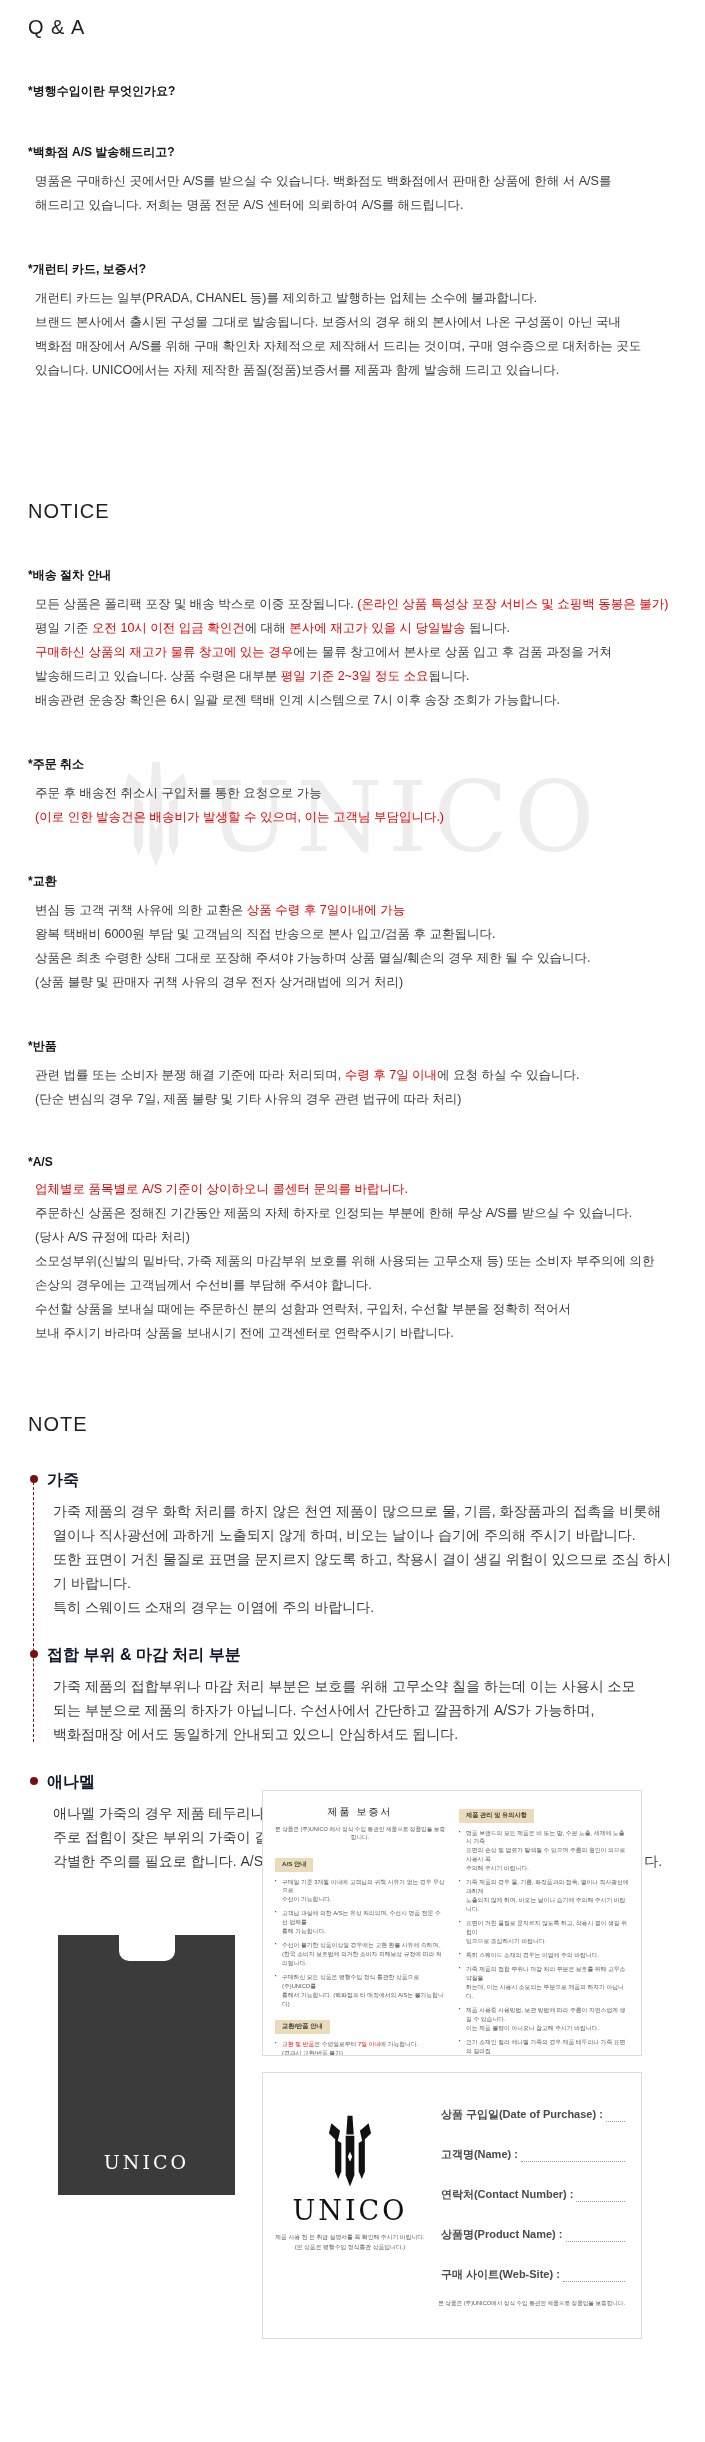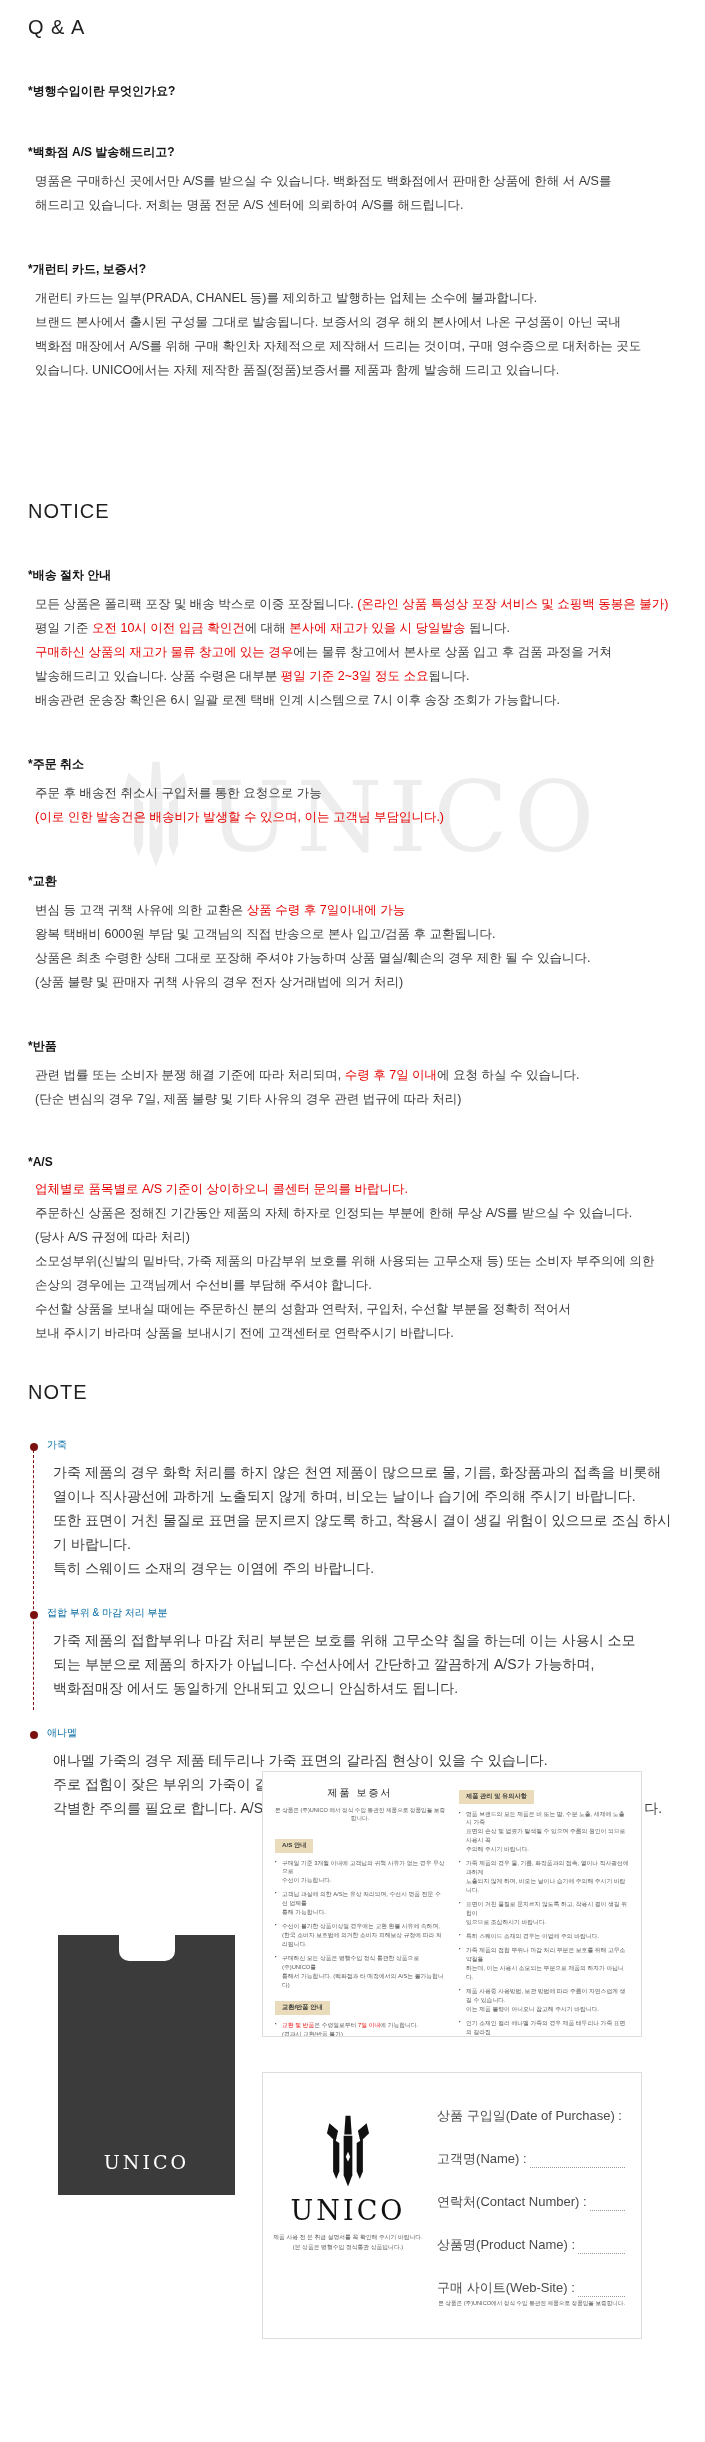--- a/index.html
+++ b/index.html
@@ -5,64 +5,64 @@
   html,body{margin:0;padding:0;background:#fff;}
   .page{position:relative;width:705px;height:2442px;background:#fff;overflow:hidden;
         font-family:"Liberation Sans",sans-serif;color:#3a3a3a;}
   .wrap{position:relative;z-index:1;padding:16px 26px 0 28px;}
   .sec-title{font-size:20px;color:#1f1f1f;letter-spacing:1px;font-weight:400;}
   .q-head{font-size:12px;font-weight:bold;color:#141414;margin-top:44px;}
   .para{font-size:12.5px;line-height:24px;color:#3a3a3a;margin:8px 0 0 7px;white-space:pre-line;}
   .tl{min-height:24px;}
   .rd{color:#e60000;}
   .notice-block{margin-top:118px;}
-  .note-block{margin-top:36px;}
+  .note-block{margin-top:68px;}
   
   .note-list{position:relative;margin:34px 0 0 2px;}
   .note-line{position:absolute;left:3px;top:12px;height:260px;width:0;
              border-left:1px dashed #7b1010;}
   .note-item{position:relative;padding-left:17px;margin-bottom:26px;}
   .note-dot{position:absolute;left:0;top:5px;width:8px;height:8px;border-radius:50%;background:#7b1010;}
-  .note-head{font-size:10px;font-weight:normal;color:#0369a1;}
+  .note-head{font-size:16px;font-weight:bold;color:#0f172a;}
   .note-para{font-size:14px;line-height:24px;color:#3a3a3a;margin:8px 0 0 6px;white-space:pre-line;}
   
   .watermark{position:absolute;top:758px;left:110px;z-index:0;display:flex;align-items:center;
              color:#ededed;}
   .wm-crown{width:92px;height:118px;}
   .wm-text{font-family:"DejaVu Serif","Liberation Serif",serif;font-size:98px;letter-spacing:6px;
            line-height:1;margin-left:6px;}
   
   .graphic{position:absolute;top:1730px;left:0;width:705px;height:712px;z-index:1;}
   .sleeve{position:absolute;left:58px;top:205px;width:177px;height:260px;background:#3b3b3b;}
   .sleeve-notch{position:absolute;top:0;left:50%;transform:translateX(-50%);width:56px;height:26px;
                 background:#fff;border-radius:0 0 10px 10px;}
   .sleeve-label{position:absolute;bottom:22px;width:100%;text-align:center;color:#fff;
                 font-family:"DejaVu Serif","Liberation Serif",serif;font-size:19px;letter-spacing:3px;}
   .card{position:absolute;left:262px;width:380px;background:#fff;border:1px solid #ddd;
         box-sizing:border-box;overflow:hidden;}
-  .cert{top:41px;height:266px;padding:12px 12px 10px;display:flex;gap:14px;}
+  .cert{top:60px;height:266px;padding:12px 12px 10px;display:flex;gap:14px;}
   .cert-col{flex:1;min-width:0;}
   .cert-title{text-align:center;font-size:10px;color:#222;letter-spacing:2px;margin:2px 0 7px;}
   .cert-intro{font-size:5.6px;color:#555;text-align:center;margin-bottom:10px;}
   .badge{display:inline-block;background:#eadcba;color:#3a3a3a;font-weight:bold;font-size:6.2px;
          padding:2.5px 7px;margin:4px 0 6px;}
   .cb{position:relative;font-size:5.8px;line-height:1.55;color:#555;padding-left:7px;margin-bottom:5px;
       white-space:pre-line;}
   .cb::before{content:"▪";position:absolute;left:0;top:0;font-size:4.5px;color:#555;}
   .cb .tl{min-height:0;}
   
   .reg{top:342px;height:267px;display:flex;}
   .reg-left{width:46%;display:flex;flex-direction:column;align-items:center;padding-top:42px;}
   .reg-crown{width:62px;height:76px;color:#111;}
   .reg-word{font-family:"DejaVu Serif","Liberation Serif",serif;font-size:27px;color:#111;
             letter-spacing:3px;margin-top:4px;}
   .reg-caption{font-size:5.8px;color:#555;text-align:center;line-height:1.8;margin-top:6px;
                white-space:pre-line;}
   .reg-right{flex:1;padding:34px 16px 0 4px;}
-  .field{display:flex;align-items:flex-end;margin-bottom:25px;font-size:13px;color:#4a4a4a;}
+  .field{display:flex;align-items:flex-end;margin-bottom:25px;font-size:11px;color:#4a4a4a;font-weight:bold;}
   .field .lbl{white-space:nowrap;margin-right:3px;}
   .field .leader{flex:1;border-bottom:1px dotted #9a9a9a;height:8px;}
   .reg-footer{position:absolute;right:16px;bottom:30px;font-size:5.6px;color:#555;}
 </style>
 </head>
 <body>
 
 <svg width="0" height="0" style="position:absolute" aria-hidden="true">
   <defs>
     <g id="crown-shape">

